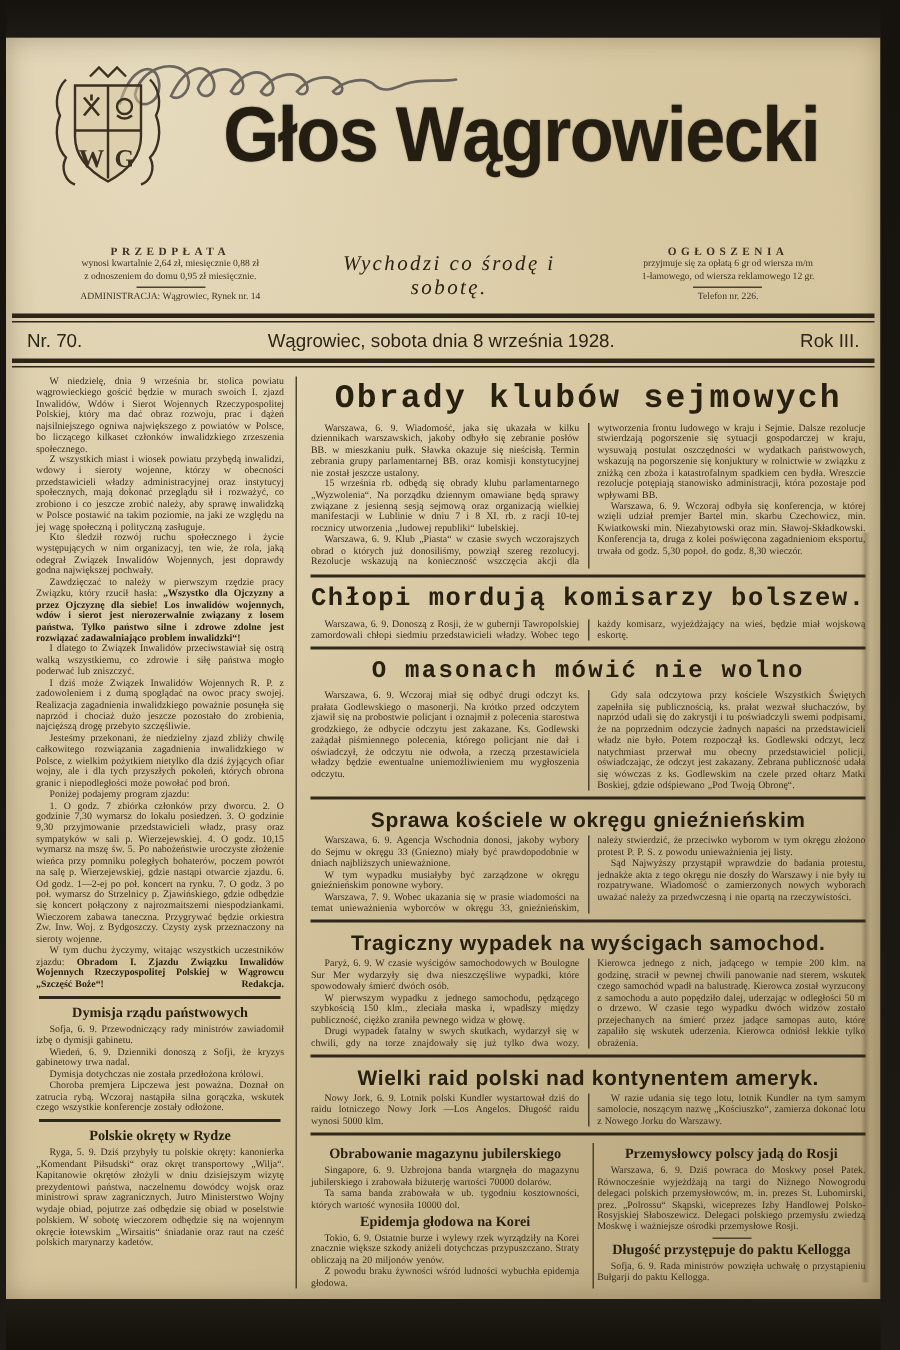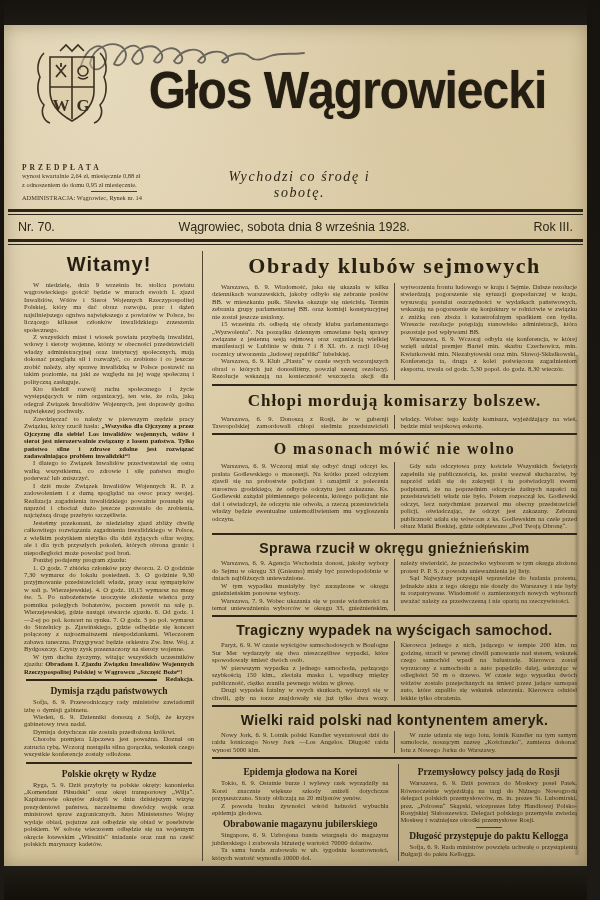--- a/index.html
+++ b/index.html
@@ -25,21 +25,21 @@
   .handwriting{position:absolute;left:62px;top:6px;opacity:.85;}
 
   .masthead{position:relative;height:108px;margin-top:30px;}
   .arms{position:absolute;left:28px;top:-16px;}
   .mast-title{position:absolute;left:110px;right:6px;top:8px;text-align:center;
       font-family:"Liberation Sans",sans-serif;font-weight:700;font-size:48px;
       letter-spacing:-1px;color:#241d12;transform:scaleY(1.08);white-space:nowrap;
       text-shadow:0 0 1px rgba(36,29,18,.6);}
 
   .info-row{display:flex;align-items:flex-end;padding:0 10px 6px 18px;}
-  .info-block{width:33%;text-align:left;color:#3a3222;}
+  .info-block{width:33%;text-align:center;color:#3a3222;}
   .info-heading{font-size:7.5px;font-weight:700;letter-spacing:3px;}
   .info-line{font-size:6.4px;line-height:1.35;}
   .info-hr{width:46px;border:none;border-top:1px solid #4a4230;margin:2px auto;}
   .subtitle-block{width:34%;text-align:center;padding-bottom:2px;font-style:italic;}
   .subtitle{font-size:14px;letter-spacing:1.6px;color:#2b2415;}
 
   .dblrule{border-top:3px solid #2c2518;border-bottom:1px solid #2c2518;height:2px;margin:0 4px;}
   .dateline{display:flex;justify-content:space-between;align-items:flex-start;padding:5px 14px;
       font-family:"Liberation Sans",sans-serif;font-size:12.5px;color:#2d2618;}
 
@@ -47,21 +47,21 @@
   .col-left{width:170px;padding-right:8px;border-right:1px solid #4e4530;}
   .col-main{flex:1;padding-left:9px;}
 
   p.body{margin:0;text-align:justify;text-indent:9px;font-size:6.6px;line-height:1.13;
          color:#352c1e;word-spacing:.4px;}
   p.body b{color:#2a2213;}
   .sig{float:right;font-weight:700;}
 
   .h-witamy{font-family:"Liberation Sans",sans-serif;font-weight:700;font-size:20px;
       letter-spacing:1px;text-align:center;margin:2px 0 5px;color:#261f12;}
-  .h-big{font-family:Liberation Serif, serif;font-weight:700;text-align:center;
+  .h-big{font-family:Liberation Mono, monospace;font-weight:700;text-align:center;
       color:#282112;margin:2px 0 4px;white-space:nowrap;}
   .h-obrady{font-size:22px;letter-spacing:1.5px;}
   .h-chlopi{font-size:17px;letter-spacing:1px;}
   .h-masoni{font-size:16px;letter-spacing:1.5px;}
   .h-med{font-family:"Liberation Sans",sans-serif;font-weight:700;font-size:14px;
       letter-spacing:.4px;text-align:center;color:#282112;margin:2px 0 3px;white-space:nowrap;}
   .h-small{font-weight:700;font-size:9.5px;text-align:center;margin:3px 0 2px;color:#271f10;}
 
   .twocol{columns:2;column-gap:12px;column-rule:1px solid #4e4530;}
   .hr{border:none;border-top:2.5px solid #30281a;margin:4px 0 5px;}
@@ -112,35 +112,41 @@
       <div class="info-block">
         <div class="info-heading">PRZEDPŁATA</div>
         <div class="info-line">wynosi kwartalnie 2,64 zł, miesięcznie 0,88 zł</div>
         <div class="info-line">z odnoszeniem do domu 0,95 zł miesięcznie.</div>
         <hr class="info-hr">
         <div class="info-line">ADMINISTRACJA: Wągrowiec, Rynek nr. 14</div>
       </div>
       <div class="subtitle-block">
         <div class="subtitle">Wychodzi co środę i sobotę.</div>
       </div>
+      <div class="info-block">
+        <div class="info-heading">OGŁOSZENIA</div>
+        <div class="info-line">przyjmuje się za opłatą 6 gr od wiersza m/m</div>
+        <div class="info-line">1-łamowego, od wiersza reklamowego 12 gr.</div>
+        <hr class="info-hr">
+        <div class="info-line">Telefon nr. 226.</div>
+      </div>
     </div>
 
     <div class="dblrule"></div>
     <div class="dateline">
       <span>Nr. 70.</span>
       <span>Wągrowiec, sobota dnia 8 września 1928.</span>
       <span>Rok III.</span>
     </div>
     <div class="dblrule"></div>
 
     <div class="content">
 
       <div class="col-left">
         <div>
-          <div class="h-witamy">Witamy!</div>
           <p class="body">W niedzielę, dnia 9 września br. stolica powiatu wągrowieckiego gościć będzie w murach swoich I. zjazd Inwalidów, Wdów i Sierot Wojennych Rzeczypospolitej Polskiej, który ma dać obraz rozwoju, prac i dążeń najsilniejszego ogniwa największego z powiatów w Polsce, bo liczącego kilkaset członków inwalidzkiego zrzeszenia społecznego.</p>
           <p class="body">Z wszystkich miast i wiosek powiatu przybędą inwalidzi, wdowy i sieroty wojenne, którzy w obecności przedstawicieli władzy administracyjnej oraz instytucyj społecznych, mają dokonać przeglądu sił i rozważyć, co zrobiono i co jeszcze zrobić należy, aby sprawę inwalidzką w Polsce postawić na takim poziomie, na jaki ze względu na jej wagę społeczną i polityczną zasługuje.</p>
           <p class="body">Kto śledził rozwój ruchu społecznego i życie występujących w nim organizacyj, ten wie, że rola, jaką odegrał Związek Inwalidów Wojennych, jest doprawdy godna największej pochwały.</p>
           <p class="body"><span>Zawdzięczać to należy w pierwszym rzędzie pracy Związku, który rzucił hasła:</span> <b>„Wszystko dla Ojczyzny a przez Ojczyznę dla siebie! Los inwalidów wojennych, wdów i sierot jest nierozerwalnie związany z losem państwa. Tylko państwo silne i zdrowe zdolne jest rozwiązać zadawalniająco problem inwalidzki“!</b></p>
           <p class="body">I dlatego to Związek Inwalidów przeciwstawiał się ostrą walką wszystkiemu, co zdrowie i siłę państwa mogło poderwać lub zniszczyć.</p>
           <p class="body">I dziś może Związek Inwalidów Wojennych R. P. z zadowoleniem i z dumą spoglądać na owoc pracy swojej. Realizacja zagadnienia inwalidzkiego poważnie posunęła się naprzód i chociaż dużo jeszcze pozostało do zrobienia, najcięższą drogę przebyto szczęśliwie.</p>
           <p class="body">Jesteśmy przekonani, że niedzielny zjazd zbliży chwilę całkowitego rozwiązania zagadnienia inwalidzkiego w Polsce, z wielkim pożytkiem nietylko dla dziś żyjących ofiar wojny, ale i dla tych przyszłych pokoleń, których obrona granic i niepodległości może powołać pod broń.</p>
           <p class="body">Poniżej podajemy program zjazdu:</p>
           <p class="body">1. O godz. 7 zbiórka członków przy dworcu. 2. O godzinie 7,30 wymarsz do lokalu posiedzeń. 3. O godzinie 9,30 przyjmowanie przedstawicieli władz, prasy oraz sympatyków w sali p. Wierzejewskiej. 4. O godz. 10,15 wymarsz na mszę św. 5. Po nabożeństwie uroczyste złożenie wieńca przy pomniku poległych bohaterów, poczem powrót na salę p. Wierzejewskiej, gdzie nastąpi otwarcie zjazdu. 6. Od godz. 1—2-ej po poł. koncert na rynku. 7. O godz. 3 po poł. wymarsz do Strzelnicy p. Zjawińskiego, gdzie odbędzie się koncert połączony z najrozmaitszemi niespodziankami. Wieczorem zabawa taneczna. Przygrywać będzie orkiestra Zw. Inw. Woj. z Bydgoszczy. Czysty zysk przeznaczony na sieroty wojenne.</p>
           <p class="body"><span>W tym duchu życzymy, witając wszystkich uczestników zjazdu:</span> <b>Obradom I. Zjazdu Związku Inwalidów Wojennych Rzeczypospolitej Polskiej w Wągrowcu „Szczęść Boże“!</b> <b class="sig">Redakcja.</b></p>
@@ -184,21 +190,21 @@
         <div>
           <div class="h-big h-masoni">O masonach mówić nie wolno</div>
           <div class="twocol">
             <p class="body">Warszawa, 6. 9. Wczoraj miał się odbyć drugi odczyt ks. prałata Godlewskiego o masonerji. Na krótko przed odczytem zjawił się na probostwie policjant i oznajmił z polecenia starostwa grodzkiego, że odbycie odczytu jest zakazane. Ks. Godlewski zażądał piśmiennego polecenia, którego policjant nie dał i oświadczył, że odczytu nie odwoła, a rzeczą przestawiciela władzy będzie ewentualne uniemożliwieniem mu wygłoszenia odczytu.</p>
             <p class="body">Gdy sala odczytowa przy kościele Wszystkich Świętych zapełniła się publicznością, ks. prałat wezwał słuchaczów, by naprzód udali się do zakrystji i tu poświadczyli swemi podpisami, że na poprzednim odczycie żadnych napaści na przedstawicieli władz nie było. Potem rozpoczął ks. Godlewski odczyt, lecz natychmiast przerwał mu obecny przedstawiciel policji, oświadczając, że odczyt jest zakazany. Zebrana publiczność udała się wówczas z ks. Godlewskim na czele przed ołtarz Matki Boskiej, gdzie odśpiewano „Pod Twoją Obronę“.</p>
           </div>
         </div>
         <hr class="hr">
 
         <div>
-          <div class="h-med">Sprawa rzucił w okręgu gnieźnieńskim</div>
+          <div class="h-med">Sprawa kościele w okręgu gnieźnieńskim</div>
           <div class="twocol">
             <p class="body">Warszawa, 6. 9. Agencja Wschodnia donosi, jakoby wybory do Sejmu w okręgu 33 (Gniezno) miały być prawdopodobnie w dniach najbliższych unieważnione.</p>
             <p class="body">W tym wypadku musiałyby być zarządzone w okręgu gnieźnieńskim ponowne wybory.</p>
             <p class="body">Warszawa, 7. 9. Wobec ukazania się w prasie wiadomości na temat unieważnienia wyborców w okręgu 33, gnieźnieńskim, należy stwierdzić, że przeciwko wyborom w tym okręgu złożono protest P. P. S. z powodu unieważnienia jej listy.</p>
             <p class="body">Sąd Najwyższy przystąpił wprawdzie do badania protestu, jednakże akta z tego okręgu nie doszły do Warszawy i nie były tu rozpatrywane. Wiadomość o zamierzonych nowych wyborach uważać należy za przedwczesną i nie opartą na rzeczywistości.</p>
           </div>
         </div>
         <hr class="hr">
 
         <div>
@@ -216,29 +222,29 @@
           <div class="twocol">
             <p class="body">Nowy Jork, 6. 9. Lotnik polski Kundler wystartował dziś do raidu lotniczego Nowy Jork —Los Angelos. Długość raidu wynosi 5000 klm.</p>
             <p class="body">W razie udania się tego lotu, lotnik Kundler na tym samym samolocie, noszącym nazwę „Kościuszko“, zamierza dokonać lotu z Nowego Jorku do Warszawy.</p>
           </div>
         </div>
         <hr class="hr">
 
         <div class="bottom-row">
           <div class="bottom-col">
             <div>
+              <div class="h-small">Obrabowanie magazynu jubilerskiego</div>
+              <p class="body">Singapore, 6. 9. Uzbrojona banda wtargnęła do magazynu jubilerskiego i zrabowała biżuterję wartości 70000 dolarów.</p>
+              <p class="body">Ta sama banda zrabowała w ub. tygodniu kosztowności, których wartość wynosiła 10000 dol.</p>
+            </div>
+            <div>
               <div class="h-small">Epidemja głodowa na Korei</div>
               <p class="body">Tokio, 6. 9. Ostatnie burze i wylewy rzek wyrządziły na Korei znacznie większe szkody aniżeli dotychczas przypuszczano. Straty obliczają na 20 miljonów yenów.</p>
               <p class="body">Z powodu braku żywności wśród ludności wybuchła epidemja głodowa.</p>
             </div>
-            <div>
-              <div class="h-small">Obrabowanie magazynu jubilerskiego</div>
-              <p class="body">Singapore, 6. 9. Uzbrojona banda wtargnęła do magazynu jubilerskiego i zrabowała biżuterję wartości 70000 dolarów.</p>
-              <p class="body">Ta sama banda zrabowała w ub. tygodniu kosztowności, których wartość wynosiła 10000 dol.</p>
-            </div>
           </div>
           <div class="bottom-col">
             <div>
               <div class="h-small">Przemysłowcy polscy jadą do Rosji</div>
               <p class="body">Warszawa, 6. 9. Dziś powraca do Moskwy poseł Patek. Równocześnie wyjeżdżają na targi do Niżnego Nowogrodu delegaci polskich przemysłowców, m. in. prezes St. Lubomirski, prez. „Polrossu“ Skąpski, wiceprezes Izby Handlowej Polsko-Rosyjskiej Słaboszewicz. Delegaci polskiego przemysłu zwiedzą Moskwę i ważniejsze ośrodki przemysłowe Rosji.</p>
             </div>
             <hr class="mini-divider">
             <div>
               <div class="h-small">Długość przystępuje do paktu Kellogga</div>
               <p class="body">Sofja, 6. 9. Rada ministrów powzięła uchwałę o przystąpieniu Bułgarji do paktu Kellogga.</p>

